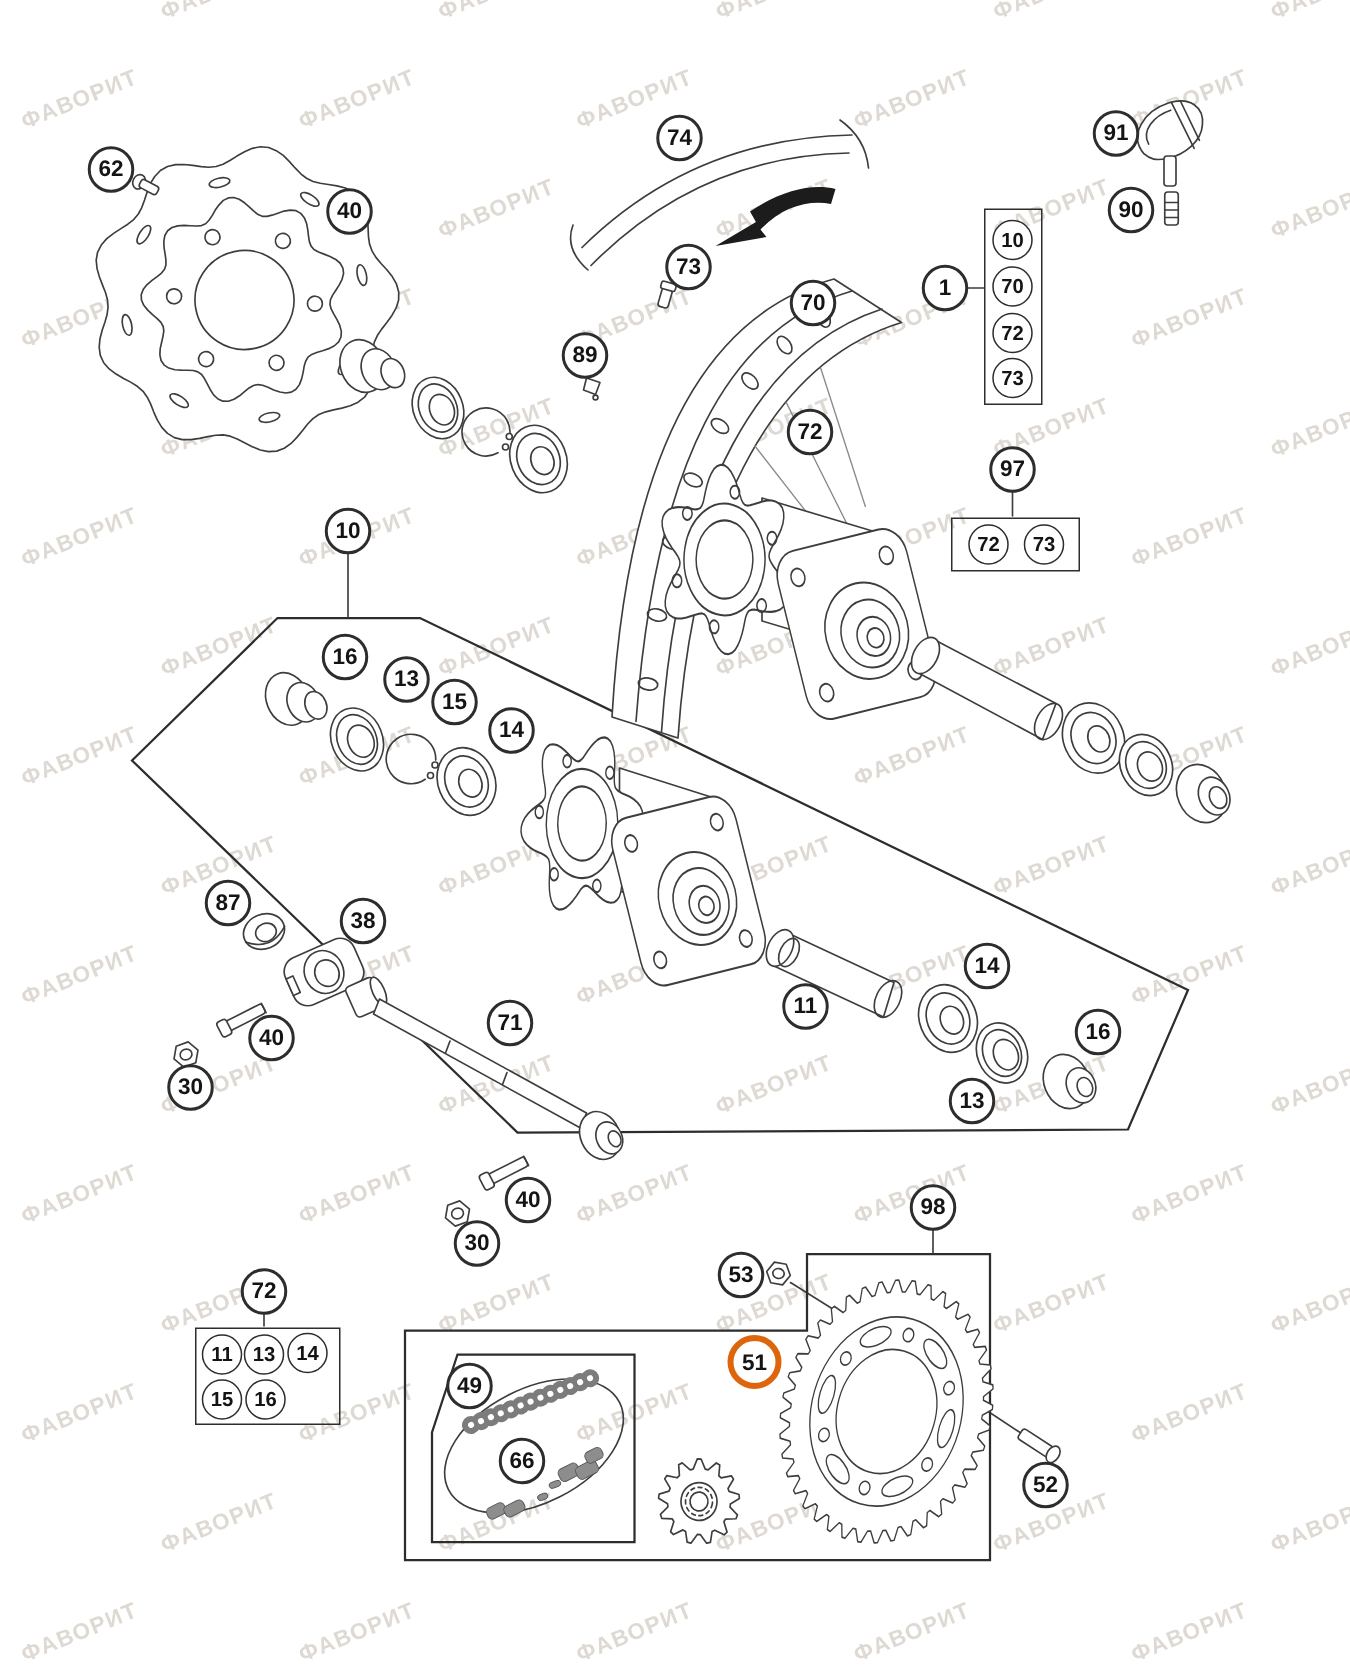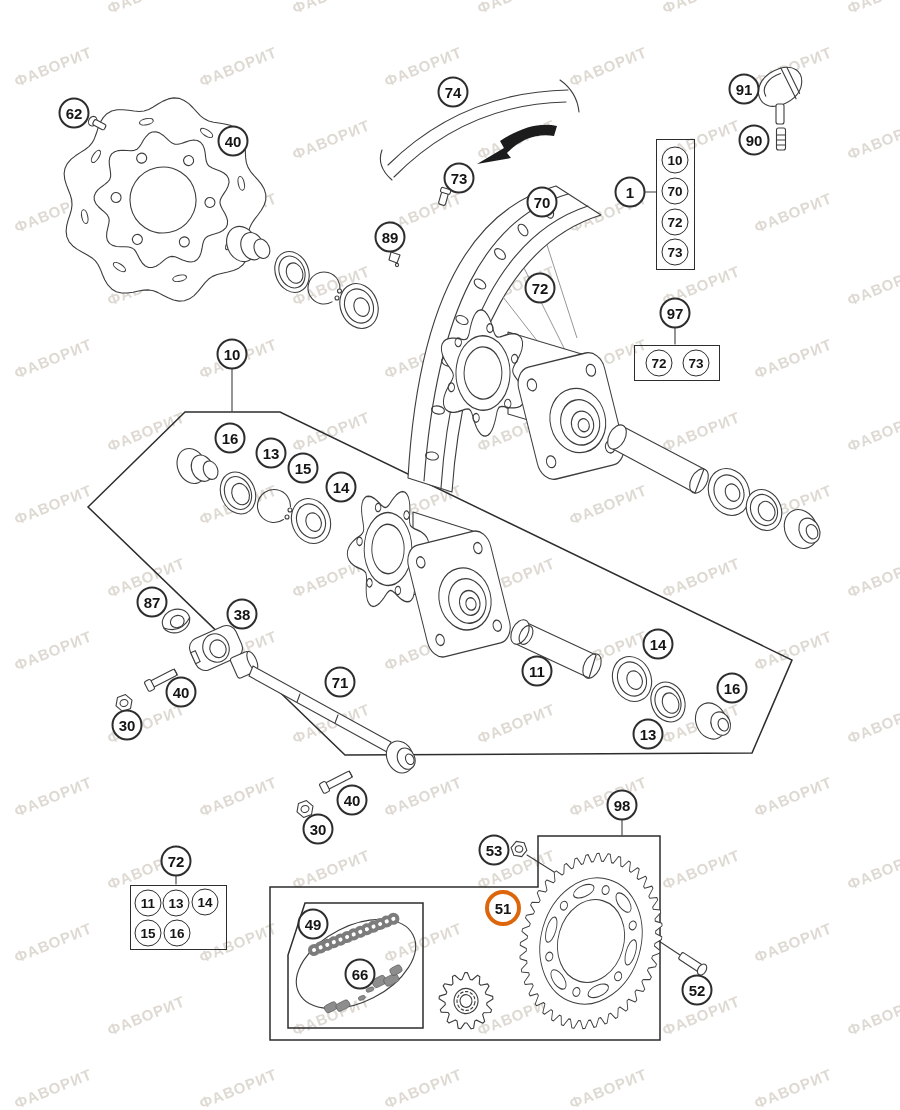--- a/index.html
+++ b/index.html
@@ -512,16 +512,16 @@
   <div class="co co-sm" style="left:148px;top:903px;">11</div>
   <div class="co co-sm" style="left:176px;top:903px;">13</div>
   <div class="co co-sm" style="left:205px;top:902px;">14</div>
   <div class="co co-sm" style="left:148px;top:933px;">15</div>
   <div class="co co-sm" style="left:177px;top:933px;">16</div>
 
   <div class="co" style="left:622px;top:805px;">98</div>
   <div class="co" style="left:494px;top:850px;">53</div>
   <div class="co co-hl" style="left:503px;top:908px;">51</div>
   <div class="co" style="left:313px;top:924px;">49</div>
-  <div class="co" style="left:348px;top:974px;margin-left:12px;">66</div>
+  <div class="co" style="left:348px;top:974px;">66</div>
   <div class="co" style="left:697px;top:990px;">52</div>
 
 </div>
 
 </body></html>

